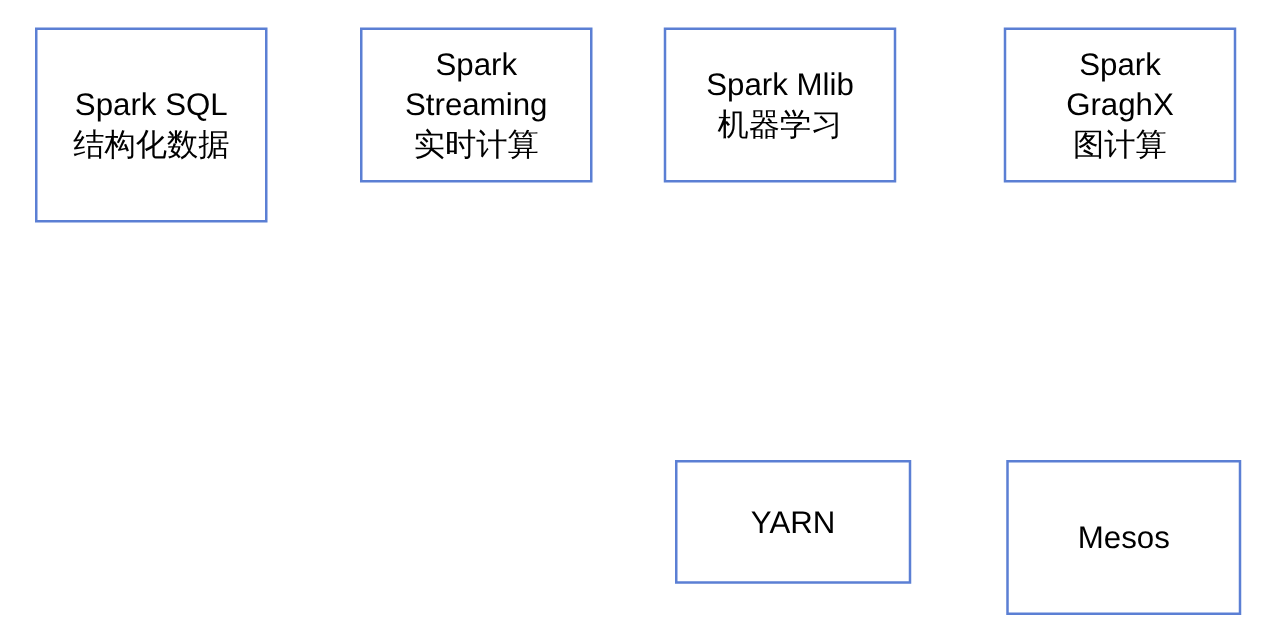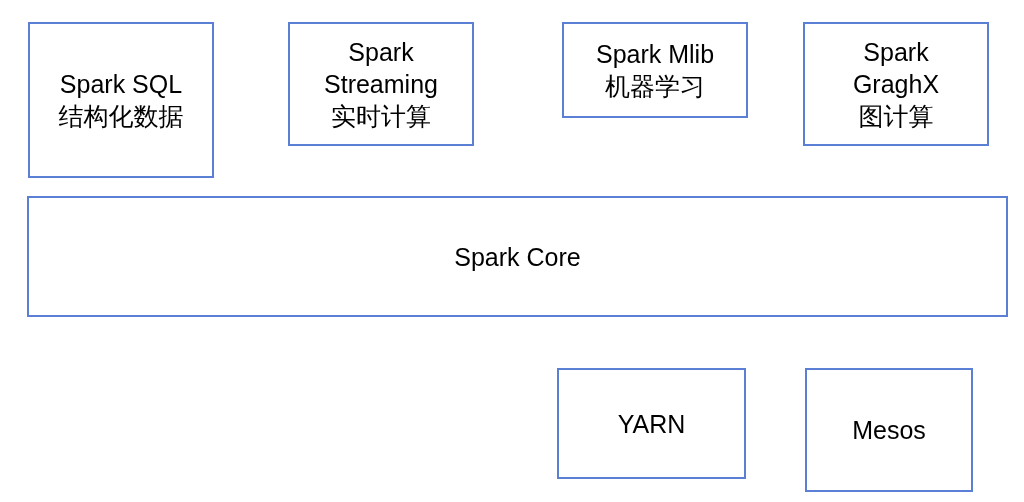--- a/index.html
+++ b/index.html
@@ -27,28 +27,28 @@
   }
   .box .label {
     color: #000000;
     font-size: 25px;
     line-height: 1.28;
     white-space: pre-line; 
   }
   
   .b-spark-sql       { left: 28px;  top: 22px;  width: 186px; height: 156px; }
   .b-spark-streaming { left: 288px; top: 22px;  width: 186px; height: 124px; }
-  .b-spark-mlib      { left: 562px; top: 22px;  width: 186px; height: 96px; }
+  .b-spark-mlib      { left: 531px; top: 22px;  width: 186px; height: 124px; }
   .b-spark-graghx    { left: 803px; top: 22px;  width: 186px; height: 124px; }
   
   .b-spark-core      { left: 27px;  top: 196px; width: 981px; height: 121px; }
   
   .b-scheduler       { left: 28px;  top: 368px; width: 445px; height: 124px; }
-  .b-yarn            { left: 557px; top: 368px; width: 189px; height: 111px; }
-  .b-mesos           { left: 805px; top: 368px; width: 168px; height: 124px; text-align: right; }
+  .b-yarn            { left: 540px; top: 368px; width: 189px; height: 99px; }
+  .b-mesos           { left: 805px; top: 368px; width: 188px; height: 124px; text-align: right; }
 </style>
 </head>
 <body>
 
 <div class="canvas">
 
   <div class="box b-spark-sql">
     <span class="label">Spark SQL
 结构化数据</span>
   </div>
@@ -63,23 +63,20 @@
     <span class="label">Spark Mlib
 机器学习</span>
   </div>
 
   <div class="box b-spark-graghx">
     <span class="label">Spark
 GraghX
 图计算</span>
   </div>
 
-  <div class="box b-spark-core">
-    <span class="label">Spark Core</span>
-  </div>
 
 
   <div class="box b-yarn">
     <span class="label">YARN</span>
   </div>
 
   <div class="box b-mesos">
     <span class="label">Mesos</span>
   </div>
 

